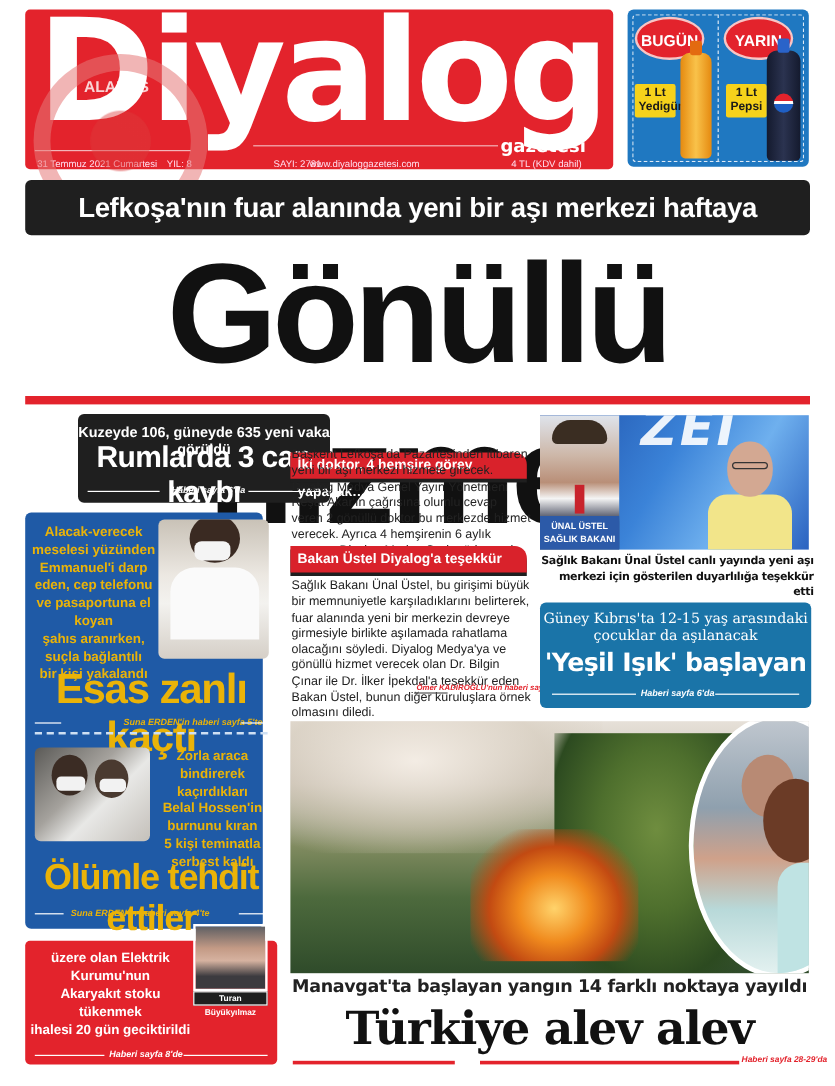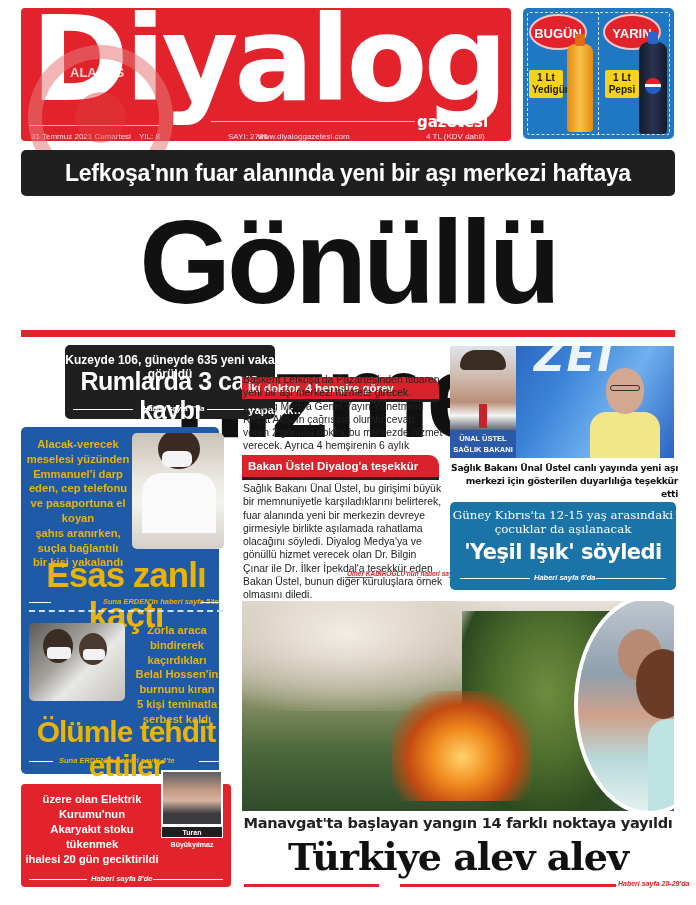--- a/index.html
+++ b/index.html
@@ -211,21 +211,21 @@
   <div class="abs tv-man">
     <div class="abs tv-body"></div>
     <div class="abs tv-head"></div>
     <div class="abs tv-glasses"></div>
   </div>
 </div>
 <div class="abs tv-caption">Sağlık Bakanı Ünal Üstel canlı yayında yeni aşı merkezi için gösterilen duyarlılığa teşekkür etti</div>
 
 <div class="abs teal-box">
   <div class="abs teal-kicker">Güney Kıbrıs'ta 12-15 yaş arasındaki çocuklar da aşılanacak</div>
-  <div class="abs teal-title">'Yeşil Işık' söyledi</div>
+  <div class="abs teal-title">'Yeşil Işık' başlayan</div>
   <div class="abs ref-line" style="left:10px;top:76px;width:70px;"></div>
   <div class="abs ref-text" style="left:84px;top:71px;">Haberi sayfa 6'da</div>
   <div class="abs ref-line" style="left:146px;top:76px;width:70px;"></div>
 </div>
 
 <div class="abs fire-photo">
   <div class="abs fire-smoke"></div>
   <div class="abs fire-trees"></div>
   <div class="abs fire-flames"></div>
   <div class="abs fire-circle">

